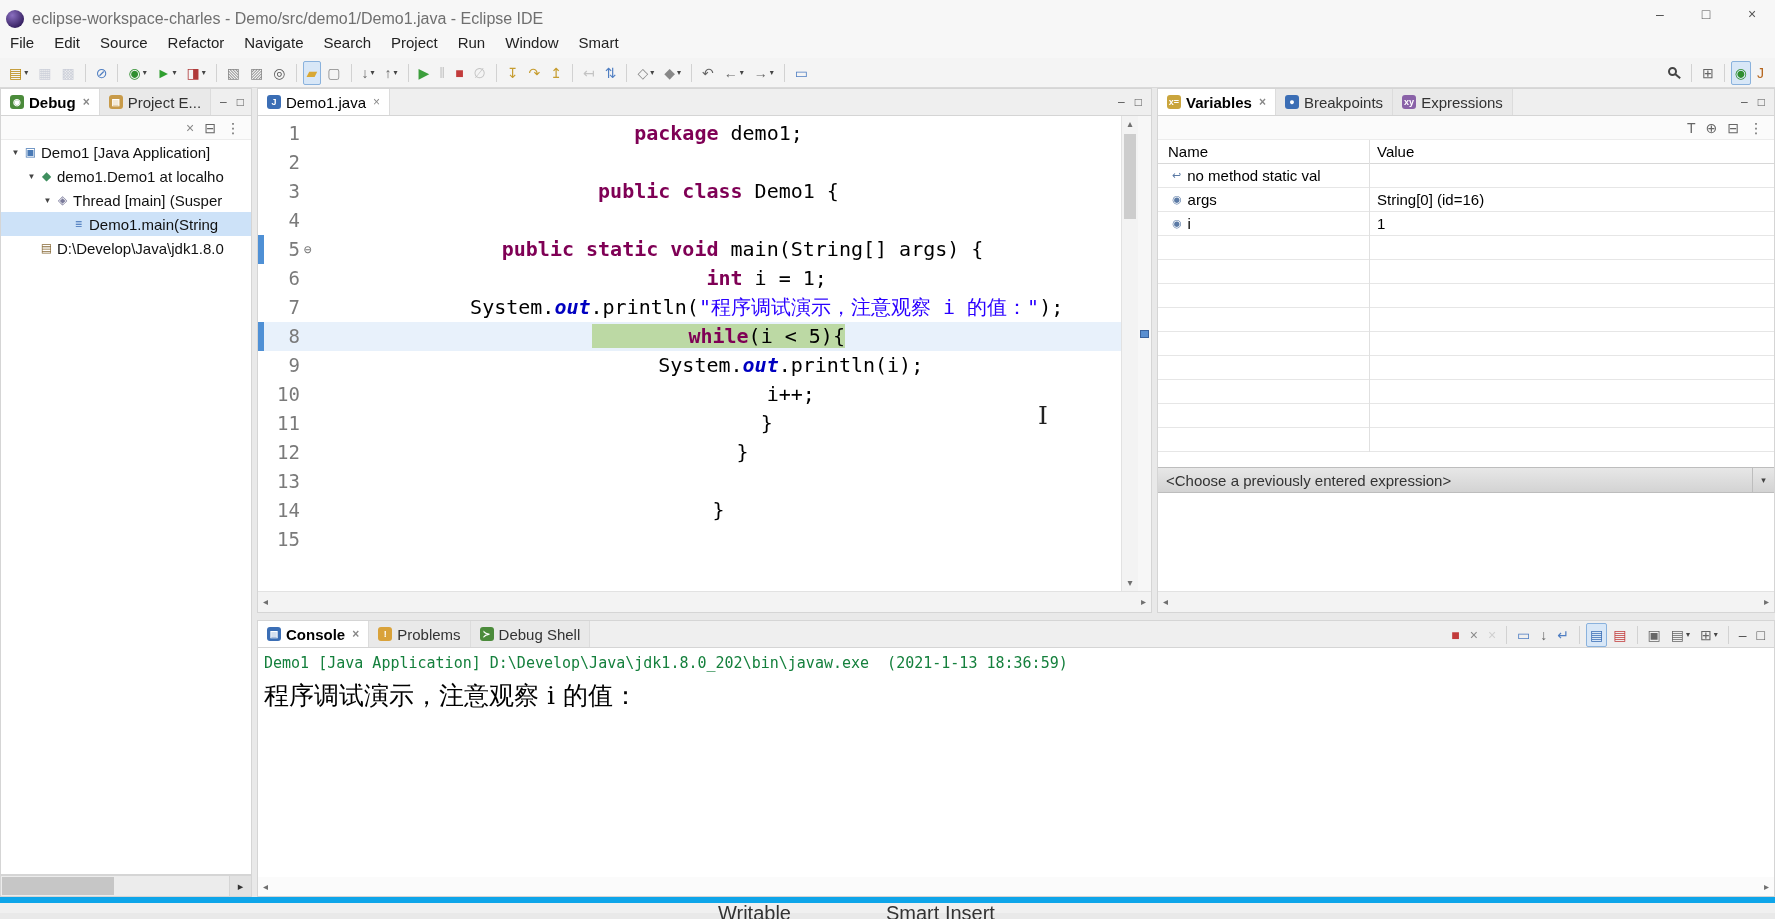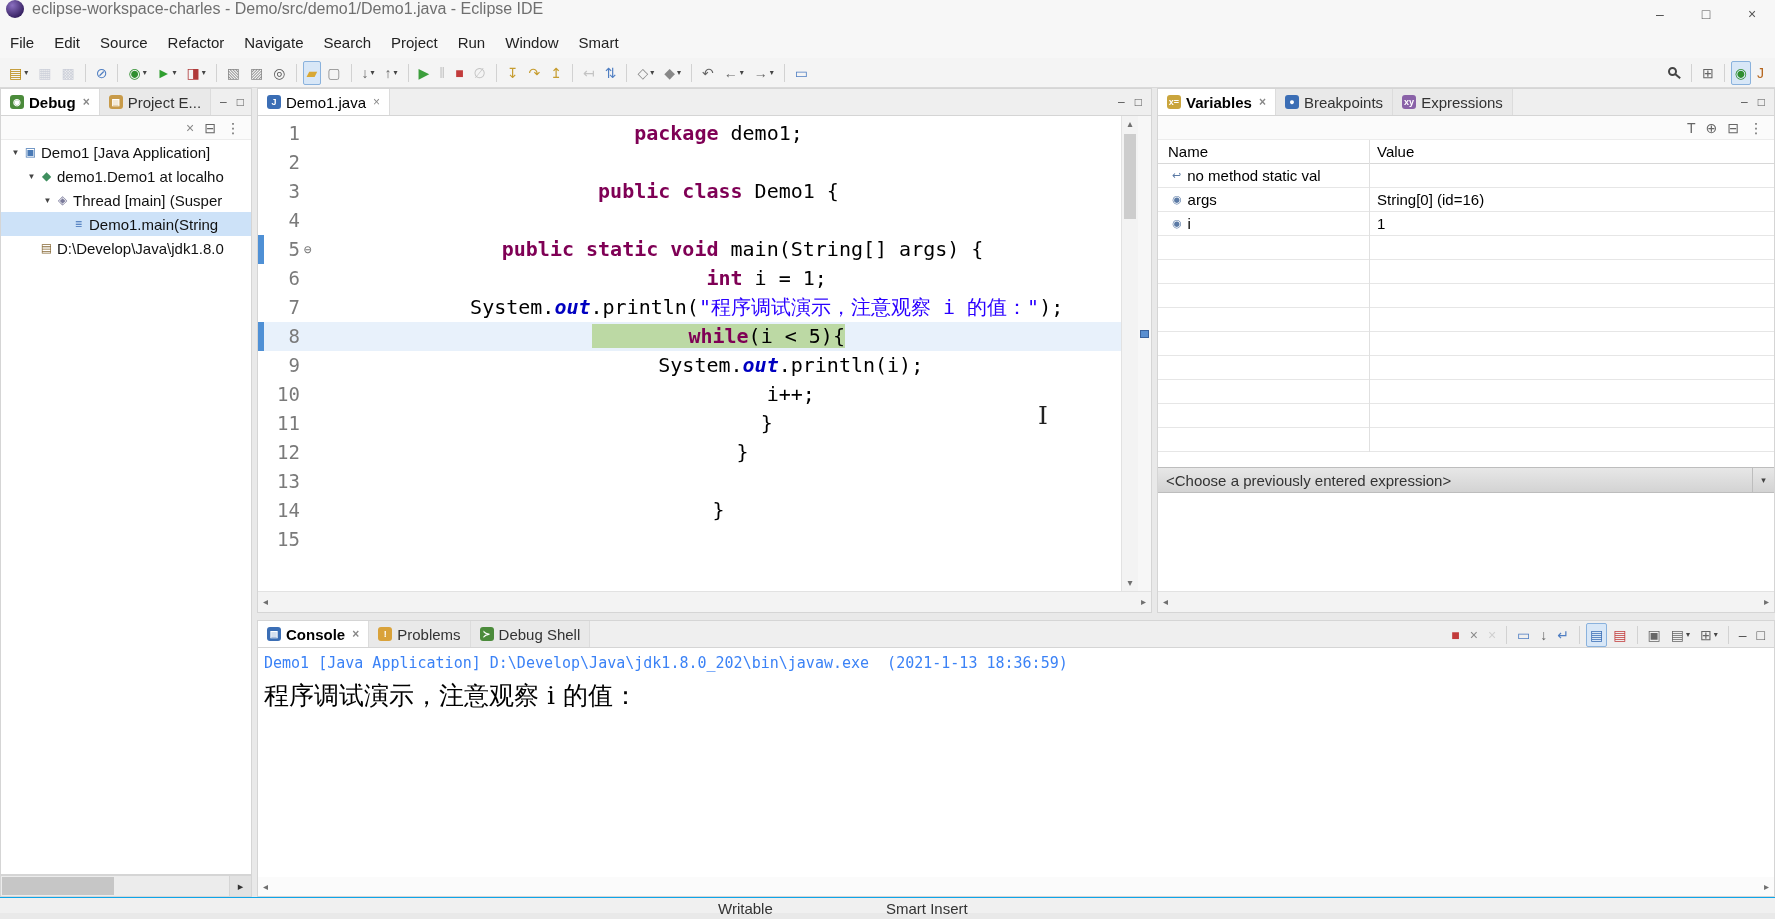--- a/index.html
+++ b/index.html
@@ -1,21 +1,21 @@
 <!DOCTYPE html>
 <html><head>
 <meta charset="utf-8">
 <style>
   html,body{margin:0;padding:0;width:1775px;height:919px;overflow:hidden;background:#e9e9e9;
             font-family:"Liberation Sans",sans-serif;}
   *{box-sizing:border-box;}
 
   
   #titlebar{position:absolute;left:0;top:0;width:1775px;height:28px;background:#f7f7f7;
-            display:flex;align-items:flex-start;}
+            display:flex;align-items:flex-end;}
   .eclipse-logo{width:18px;height:18px;margin-left:6px;border-radius:50%;
         background:radial-gradient(circle at 35% 30%,#8a6fc0,#3a2466 70%,#1e1238);}
   .tb-title{color:#6f6f6f;font-size:16px;margin-left:8px;white-space:nowrap;}
   .win-controls{margin-left:auto;display:flex;}
   .win-btn{width:46px;height:28px;display:flex;align-items:center;justify-content:center;
            color:#555;font-size:14px;}
   #menubar{position:absolute;left:0;top:28px;width:1775px;height:30px;background:#f7f7f7;
            display:flex;align-items:center;font-size:15px;color:#222;}
   .menu-item{padding:0 10px;line-height:30px;}
   #toolbar{position:absolute;left:0;top:58px;width:1775px;height:30px;background:#f4f4f4;
@@ -101,34 +101,34 @@
               border-bottom:1px solid #bdbdbd;display:flex;align-items:center;
               padding-left:8px;font-size:15px;color:#333;}
   .combo-chev{margin-left:auto;width:22px;height:100%;border-left:1px solid #bdbdbd;
               display:flex;align-items:center;justify-content:center;font-size:9px;color:#444;}
   #vars-detail{position:absolute;left:0;right:0;top:405px;bottom:21px;background:#fff;}
 
   
   #console-panel{left:257px;top:620px;width:1518px;height:277px;}
   #console-toolbar{position:absolute;right:4px;top:0;height:27px;display:flex;align-items:center;z-index:2;}
   #console-content{position:absolute;left:0;top:27px;right:0;bottom:19px;padding:6px 0 0 6px;background:#fff;}
-  #console-info{font-family:"DejaVu Sans Mono",monospace;font-size:15px;color:#3b82f6;white-space:pre;}
+  #console-info{font-family:"DejaVu Sans Mono",monospace;font-size:15px;color:#15803d;white-space:pre;}
   #console-output{margin-top:7px;font-family:"DejaVu Serif","Liberation Serif",serif;font-size:25px;color:#000;}
   #console-hscroll{position:absolute;left:0;right:0;bottom:0;height:19px;background:#fbfbfb;
                    display:flex;justify-content:space-between;align-items:center;padding:0 5px;color:#9a9a9a;}
 
   
   #left-hscroll{position:absolute;left:0;top:875px;width:252px;height:22px;background:#ececec;
                 border:1px solid #d5d5d5;}
   .lh-thumb{position:absolute;left:1px;top:1px;bottom:1px;width:112px;background:#c6c6c6;}
   .lh-arrow{position:absolute;right:0;top:0;bottom:0;width:22px;border-left:1px solid #d5d5d5;
             background:#e2e2e2;display:flex;align-items:center;justify-content:center;
             color:#333;font-size:11px;}
   #statusbar{position:absolute;left:0;top:897px;width:1775px;height:16px;background:#f0f0f0;
-             border-top:1px solid #0ea5e9;font-size:15px;color:#333;}
+             border-top:6px solid #0ea5e9;font-size:20px;color:#333;}
   #statusbar span{position:absolute;line-height:21px;}
   #sb-writable{left:718px;} #sb-insert{left:886px;} #sb-pos{left:1041px;margin-top:44px;}
 </style>
 </head>
 <body>
 
 <div id="titlebar">
   <div class="eclipse-logo"></div>
   <div class="tb-title">eclipse-workspace-charles - Demo/src/demo1/Demo1.java - Eclipse IDE</div>
   <div class="win-controls">

